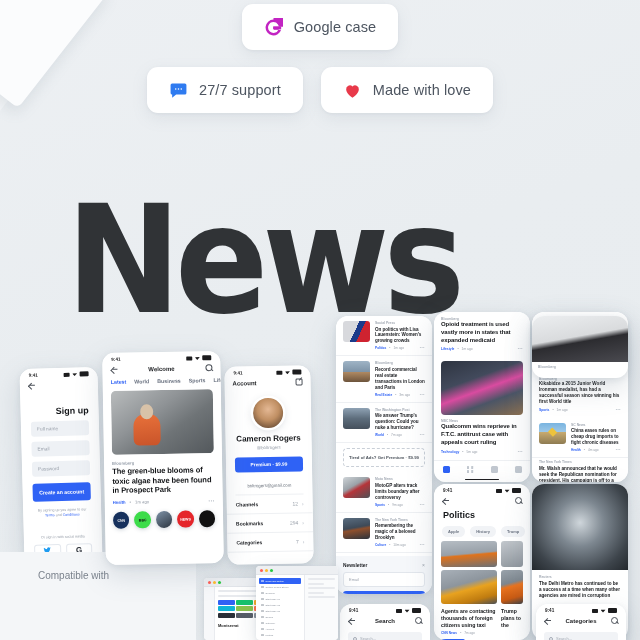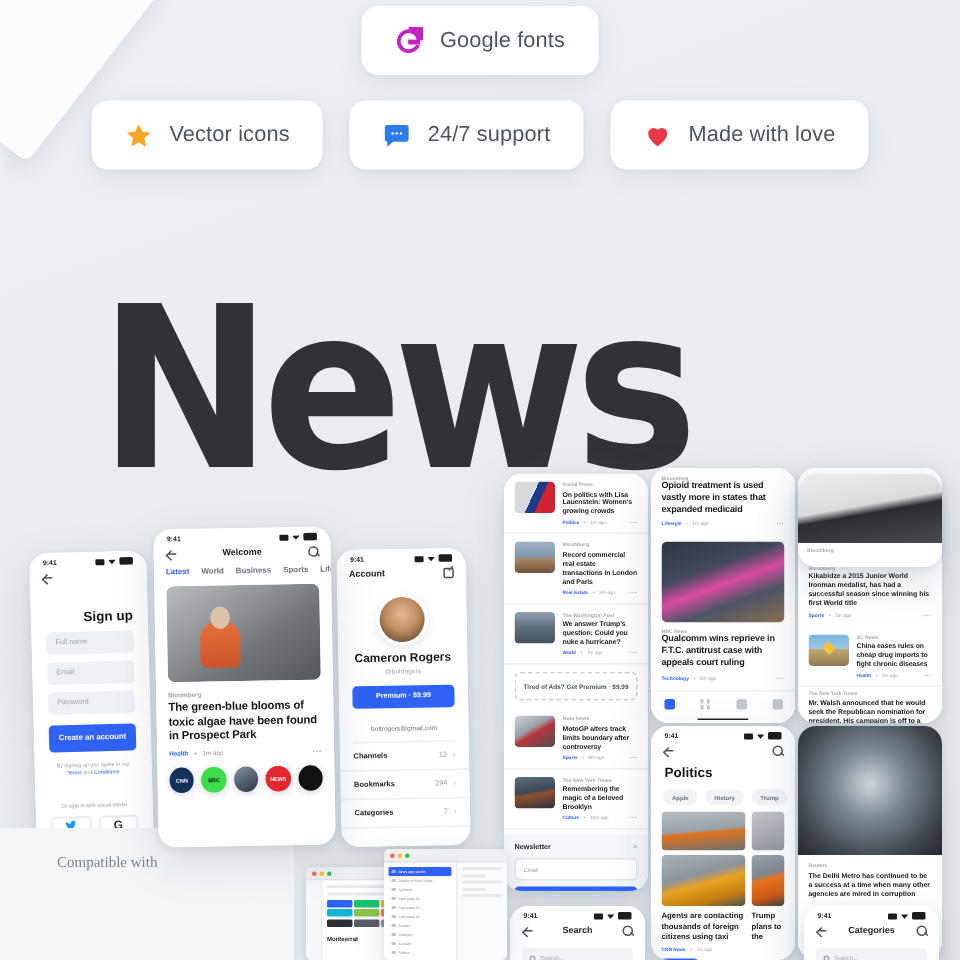--- a/index.html
+++ b/index.html
@@ -221,21 +221,21 @@
   
   .chips { display:flex; gap:5px; padding: 2px 8px 4px; }
   .chip { background:#f1f3f6; border-radius:20px; font-size:4px; color:#6a7280; font-weight:700; padding:3px 6px; }
 
   
   .compat {
     position:absolute; left:0; bottom:0; width: 196px; height: 88px;
     background:#f4f6f8;
     border-top-right-radius: 10px;
   }
-  .compat-label { font-size: 10px; color:#7b838d; padding: 18px 0 0 38px; font-family: Liberation Serif, serif; }
+  .compat-label { font-size: 10px; color:#7b838d; padding: 18px 0 0 38px; }
   .compat-icons { display:flex; gap:10px; padding: 10px 0 0 38px; }
   .app-ico { width:30px; height:30px; border-radius:8px; display:flex;align-items:center;justify-content:center; color:#fff; font-size:12px; font-weight:700; }
   .app-ico.sketch { background: linear-gradient(160deg,#fdb913,#f7a823); }
   .app-ico.xd { background: linear-gradient(160deg,#d63fd6,#c02fc0); }
   .diamond { width:13px;height:13px;border:1.8px solid #fff; transform: rotate(45deg) skew(8deg,8deg); border-radius:2px; }
 
   
   .win { position:absolute; background:#fff; border-radius:4px; overflow:hidden;
          box-shadow: 0 7px 20px rgba(100,118,135,.20), 0 1px 4px rgba(100,118,135,.12); }
   .win-bar { height:9px; background:#edeff2; display:flex; align-items:center; gap:2px; padding-left:4px; border-bottom:.5px solid #e1e4e9; }
@@ -265,45 +265,37 @@
     <div class="badge-row r1">
 
 
       <div class="badge">
         <span class="badge-ico">
           <svg viewBox="0 0 24 24" width="19" height="19">
               <path fill="#c224c2" d="M12 2a10 10 0 1 0 9.6 12.7h-9.2v-3.6h12.1A10 10 0 1 0 12 2zm0 3.2a6.8 6.8 0 1 1-4.6 11.8A6.8 6.8 0 0 1 12 5.2z"></path>
               <rect x="11.5" y="10.6" width="10.2" height="3.6" fill="#c224c2"></rect>
             </svg>
         </span>
-        <span class="badge-label">Google fonts</span>
+        <span class="badge-label">Google case</span>
       </div>
 
     </div>
 
     <div class="badge-row r2">
-      <div class="badge">
-        <span class="badge-ico">
-          <svg viewBox="0 0 24 24" width="19" height="19">
-              <path fill="#f6a821" d="M12 2l3 6.6 7 .8-5.2 4.8 1.4 7-6.2-3.5L5.8 21l1.4-7L2 9.4l7-.8z"></path>
-            </svg>
-        </span>
-        <span class="badge-label">Vector icons</span>
-      </div>
 
       <div class="badge">
         <span class="badge-ico">
           <svg viewBox="0 0 24 24" width="19" height="19">
               <path fill="#2f7bf0" d="M4 3h16a2 2 0 0 1 2 2v10a2 2 0 0 1-2 2H9l-5 4v-4a2 2 0 0 1-2-2V5a2 2 0 0 1 2-2z"></path>
               <circle cx="8.5" cy="10" r="1" fill="#fff"></circle>
               <circle cx="12" cy="10" r="1" fill="#fff"></circle>
               <circle cx="15.5" cy="10" r="1" fill="#fff"></circle>
             </svg>
         </span>
-        <span class="badge-label">24/7 support</span>
+        <span class="badge-label">27/7 support</span>
       </div>
 
       <div class="badge">
         <span class="badge-ico">
           <svg viewBox="0 0 24 24" width="19" height="19">
               <path fill="#e8394a" d="M12 21s-8-5.2-8-10.4A4.6 4.6 0 0 1 12 7a4.6 4.6 0 0 1 8 3.6C20 15.8 12 21 12 21z"></path>
             </svg>
         </span>
         <span class="badge-label">Made with love</span>
       </div>

